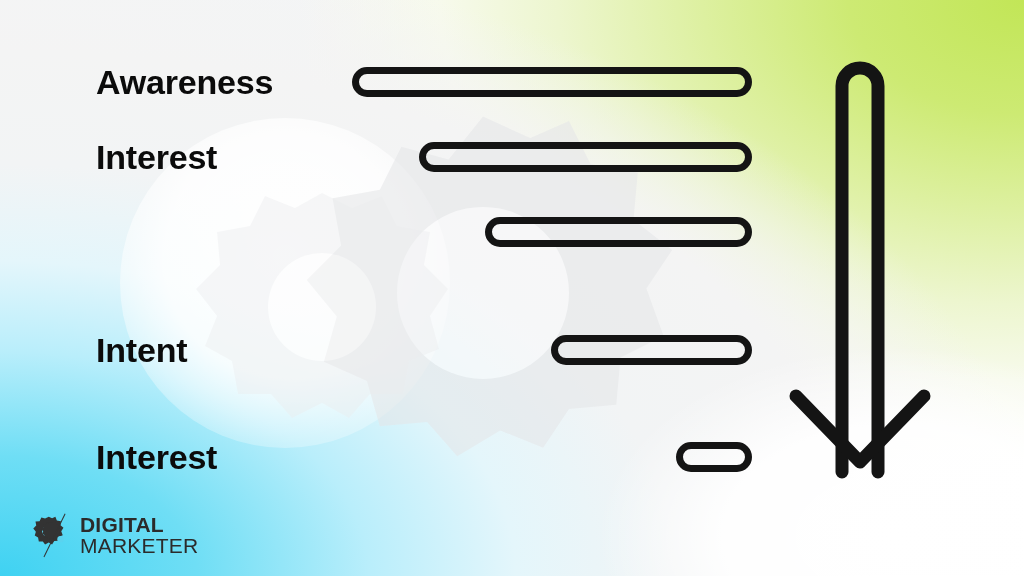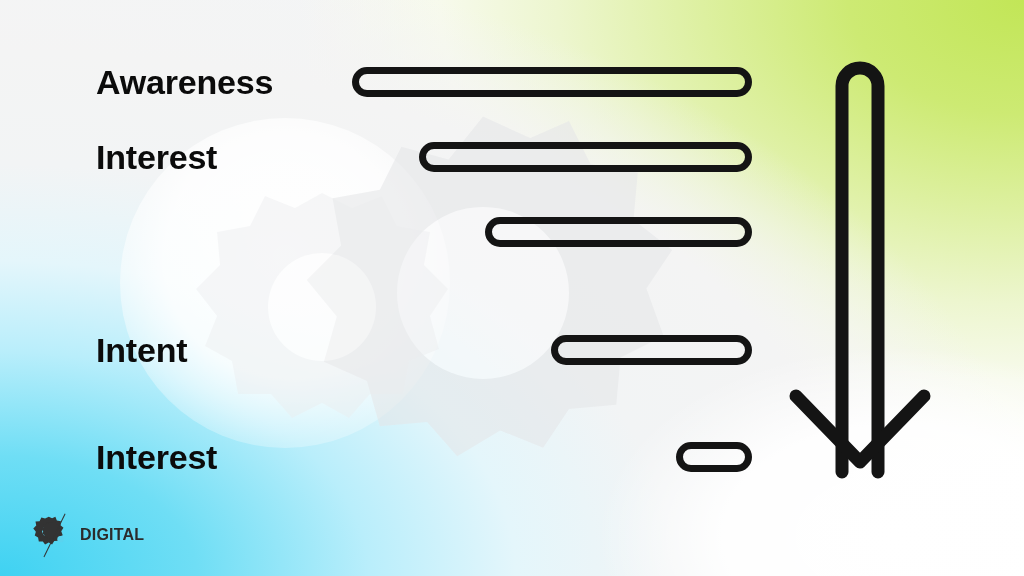--- a/index.html
+++ b/index.html
@@ -116,21 +116,21 @@
     display: flex;
     align-items: center;
   }
   .logo-mark {
     width: 46px;
     height: 46px;
     flex: 0 0 auto;
     margin-right: 2px;
   }
   .logo-text {
-    font-size: 16px;
+    font-size: 21px;
     line-height: 1;
     color: #2b2b2b;
     letter-spacing: 0.2px;
     white-space: nowrap;
     display: flex;
     align-items: baseline;
     flex-direction: column;
   }
   .logo-text .bold { font-weight: 800; }
   .logo-text .light { font-weight: 400; }
@@ -194,16 +194,17 @@
       <g fill="#333333">
         <path d="M38 8 L47 12 L56 8 L60 18 L71 20 L70 31 L78 38 L72 47 L76 58 L66 62 L64 73 L53 74 L47 83 L38 78 L28 83 L22 75 L11 75 L9 64 L0 59 L3 49 L-4 40 L4 32 L2 21 L13 20 L18 10 L28 13 Z" transform="translate(6,4) scale(0.80)"></path>
         <circle cx="33" cy="42" r="11" fill="#5ad3ef"></circle>
         <path d="M70 52 L77 55 L84 52 L87 60 L95 62 L94 70 L100 76 L95 83 L98 91 L90 94 L88 102 L80 102 L75 109 L68 105 L60 109 L56 102 L48 102 L47 94 L40 90 L43 82 L38 75 L44 69 L43 61 L51 60 L55 52 L62 55 Z" transform="translate(-4,-12) scale(0.66)"></path>
         <circle cx="62" cy="59" r="7" fill="#5ad3ef"></circle>
       </g>
       <line x1="72" y1="4" x2="26" y2="98" stroke="#333333" stroke-width="2.2"></line>
     </svg>
     <div class="logo-text">
       <span class="bold">DIGITAL</span>
+        <span class="light">MARKETER</span>
     </div>
   </div>
 
 </div>
 
 </body></html>

